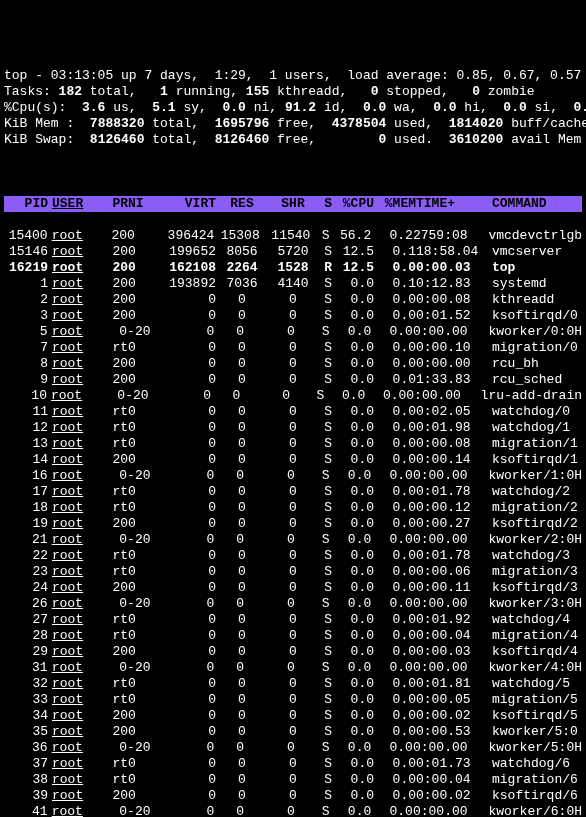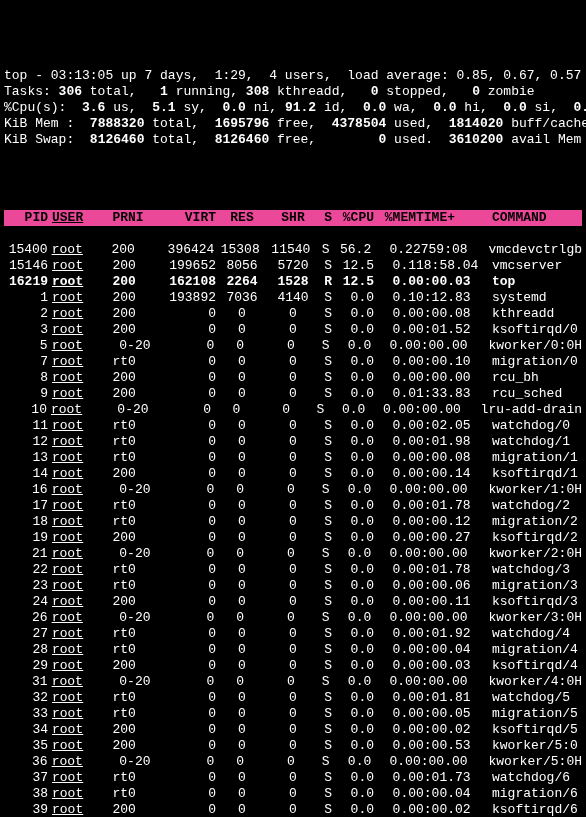--- a/index.html
+++ b/index.html
@@ -9,42 +9,42 @@
     font-size: 13px;
     line-height: 16px;
     margin: 0;
     padding: 4px;
     white-space: pre;
     width: 586px;
     box-sizing: border-box;
     overflow: hidden;
   }
   .bold { font-weight: bold; }
-  .inv  { background: #ec4899; color: #000; font-weight: bold; margin-top: 14px; }
+  .inv  { background: #8b5cf6; color: #000; font-weight: bold; }
   .row  { display: flex; }
   .c-pid  { width: 44px; text-align: right; }
   .c-user { width: 46px; text-align: left; padding-left: 4px; text-decoration: underline; }
   .c-pr   { width: 30px; text-align: right; }
   .c-ni   { width: 30px; text-align: left; }
   .c-virt { width: 58px; text-align: right; }
   .c-res  { width: 52px; text-align: center; }
   .c-shr  { width: 50px; text-align: center; }
   .c-s    { width: 14px; text-align: right; }
   .c-cpu  { width: 42px; text-align: right; }
   .c-mem  { width: 42px; text-align: right; }
   .c-time { width: 72px; text-align: left; }
   .c-cmd  { flex: 1; text-align: left; padding-left: 4px; }
 </style>
 </head>
 <body>
 
 
 
-<div><span><span>top - </span><span>03:13:05</span><span> up 7 days,  1:29,  </span><span>4 users</span><span>,  load average: 0.85, 0.67, 0.57</span></span>
-<span><span>Tasks: </span><span class="bold">306</span><span> total,   </span><span class="bold">1</span><span> running, </span><span class="bold">308</span><span> kthreadd,   </span><span class="bold">0</span><span> stopped,   </span><span class="bold">0</span><span> zombie</span></span>
+<div><span><span>top - </span><span>03:13:05</span><span> up 7 days,  1:29,  </span><span>1 users</span><span>,  load average: 0.85, 0.67, 0.57</span></span>
+<span><span>Tasks: </span><span class="bold">182</span><span> total,   </span><span class="bold">1</span><span> running, </span><span class="bold">155</span><span> kthreadd,   </span><span class="bold">0</span><span> stopped,   </span><span class="bold">0</span><span> zombie</span></span>
 <span><span>%Cpu(s):  </span><span class="bold">3.6</span><span> us,  </span><span class="bold">5.1</span><span> sy,  </span><span class="bold">0.0</span><span> ni, </span><span class="bold">91.2</span><span> id,  </span><span class="bold">0.0</span><span> wa,  </span><span class="bold">0.0</span><span> hi,  </span><span class="bold">0.0</span><span> si,  </span><span class="bold">0.0</span></span>
 <span><span>KiB Mem :  </span><span class="bold">7888320</span><span> total,  </span><span class="bold">1695796</span><span> free,  </span><span class="bold">4378504</span><span> used,  </span><span class="bold">1814020</span><span> buff/cache</span></span>
 <span><span>KiB Swap:  </span><span class="bold">8126460</span><span> total,  </span><span class="bold">8126460</span><span> free,        </span><span class="bold">0</span><span> used.  </span><span class="bold">3610200</span><span> avail Mem </span></span></div>
 <div> </div>
 <div class="row inv"><span class="c-pid">PID</span><span class="c-user">USER</span><span class="c-pr">PR</span><span class="c-ni">NI</span><span class="c-virt">VIRT</span><span class="c-res">RES</span><span class="c-shr">SHR</span><span class="c-s">S</span><span class="c-cpu">%CPU</span><span class="c-mem">%MEM</span><span class="c-time">TIME+</span><span class="c-cmd">COMMAND</span></div>
 <div id="process-list"><div class="row"><span class="c-pid">15400</span><span class="c-user">root</span><span class="c-pr">20</span><span class="c-ni">0</span><span class="c-virt">396424</span><span class="c-res">15308</span><span class="c-shr">11540</span><span class="c-s">S</span><span class="c-cpu">56.2</span><span class="c-mem">0.2</span><span class="c-time">2759:08</span><span class="c-cmd">vmcdevctrlgb</span></div><div class="row"><span class="c-pid">15146</span><span class="c-user">root</span><span class="c-pr">20</span><span class="c-ni">0</span><span class="c-virt">199652</span><span class="c-res">8056</span><span class="c-shr">5720</span><span class="c-s">S</span><span class="c-cpu">12.5</span><span class="c-mem">0.1</span><span class="c-time">18:58.04</span><span class="c-cmd">vmcserver</span></div><div class="row bold"><span class="c-pid">16219</span><span class="c-user">root</span><span class="c-pr">20</span><span class="c-ni">0</span><span class="c-virt">162108</span><span class="c-res">2264</span><span class="c-shr">1528</span><span class="c-s">R</span><span class="c-cpu">12.5</span><span class="c-mem">0.0</span><span class="c-time">0:00.03</span><span class="c-cmd">top</span></div><div class="row"><span class="c-pid">1</span><span class="c-user">root</span><span class="c-pr">20</span><span class="c-ni">0</span><span class="c-virt">193892</span><span class="c-res">7036</span><span class="c-shr">4140</span><span class="c-s">S</span><span class="c-cpu">0.0</span><span class="c-mem">0.1</span><span class="c-time">0:12.83</span><span class="c-cmd">systemd</span></div><div class="row"><span class="c-pid">2</span><span class="c-user">root</span><span class="c-pr">20</span><span class="c-ni">0</span><span class="c-virt">0</span><span class="c-res">0</span><span class="c-shr">0</span><span class="c-s">S</span><span class="c-cpu">0.0</span><span class="c-mem">0.0</span><span class="c-time">0:00.08</span><span class="c-cmd">kthreadd</span></div><div class="row"><span class="c-pid">3</span><span class="c-user">root</span><span class="c-pr">20</span><span class="c-ni">0</span><span class="c-virt">0</span><span class="c-res">0</span><span class="c-shr">0</span><span class="c-s">S</span><span class="c-cpu">0.0</span><span class="c-mem">0.0</span><span class="c-time">0:01.52</span><span class="c-cmd">ksoftirqd/0</span></div><div class="row"><span class="c-pid">5</span><span class="c-user">root</span><span class="c-pr">0</span><span class="c-ni">-20</span><span class="c-virt">0</span><span class="c-res">0</span><span class="c-shr">0</span><span class="c-s">S</span><span class="c-cpu">0.0</span><span class="c-mem">0.0</span><span class="c-time">0:00.00</span><span class="c-cmd">kworker/0:0H</span></div><div class="row"><span class="c-pid">7</span><span class="c-user">root</span><span class="c-pr">rt</span><span class="c-ni">0</span><span class="c-virt">0</span><span class="c-res">0</span><span class="c-shr">0</span><span class="c-s">S</span><span class="c-cpu">0.0</span><span class="c-mem">0.0</span><span class="c-time">0:00.10</span><span class="c-cmd">migration/0</span></div><div class="row"><span class="c-pid">8</span><span class="c-user">root</span><span class="c-pr">20</span><span class="c-ni">0</span><span class="c-virt">0</span><span class="c-res">0</span><span class="c-shr">0</span><span class="c-s">S</span><span class="c-cpu">0.0</span><span class="c-mem">0.0</span><span class="c-time">0:00.00</span><span class="c-cmd">rcu_bh</span></div><div class="row"><span class="c-pid">9</span><span class="c-user">root</span><span class="c-pr">20</span><span class="c-ni">0</span><span class="c-virt">0</span><span class="c-res">0</span><span class="c-shr">0</span><span class="c-s">S</span><span class="c-cpu">0.0</span><span class="c-mem">0.0</span><span class="c-time">1:33.83</span><span class="c-cmd">rcu_sched</span></div><div class="row"><span class="c-pid">10</span><span class="c-user">root</span><span class="c-pr">0</span><span class="c-ni">-20</span><span class="c-virt">0</span><span class="c-res">0</span><span class="c-shr">0</span><span class="c-s">S</span><span class="c-cpu">0.0</span><span class="c-mem">0.0</span><span class="c-time">0:00.00</span><span class="c-cmd">lru-add-drain</span></div><div class="row"><span class="c-pid">11</span><span class="c-user">root</span><span class="c-pr">rt</span><span class="c-ni">0</span><span class="c-virt">0</span><span class="c-res">0</span><span class="c-shr">0</span><span class="c-s">S</span><span class="c-cpu">0.0</span><span class="c-mem">0.0</span><span class="c-time">0:02.05</span><span class="c-cmd">watchdog/0</span></div><div class="row"><span class="c-pid">12</span><span class="c-user">root</span><span class="c-pr">rt</span><span class="c-ni">0</span><span class="c-virt">0</span><span class="c-res">0</span><span class="c-shr">0</span><span class="c-s">S</span><span class="c-cpu">0.0</span><span class="c-mem">0.0</span><span class="c-time">0:01.98</span><span class="c-cmd">watchdog/1</span></div><div class="row"><span class="c-pid">13</span><span class="c-user">root</span><span class="c-pr">rt</span><span class="c-ni">0</span><span class="c-virt">0</span><span class="c-res">0</span><span class="c-shr">0</span><span class="c-s">S</span><span class="c-cpu">0.0</span><span class="c-mem">0.0</span><span class="c-time">0:00.08</span><span class="c-cmd">migration/1</span></div><div class="row"><span class="c-pid">14</span><span class="c-user">root</span><span class="c-pr">20</span><span class="c-ni">0</span><span class="c-virt">0</span><span class="c-res">0</span><span class="c-shr">0</span><span class="c-s">S</span><span class="c-cpu">0.0</span><span class="c-mem">0.0</span><span class="c-time">0:00.14</span><span class="c-cmd">ksoftirqd/1</span></div><div class="row"><span class="c-pid">16</span><span class="c-user">root</span><span class="c-pr">0</span><span class="c-ni">-20</span><span class="c-virt">0</span><span class="c-res">0</span><span class="c-shr">0</span><span class="c-s">S</span><span class="c-cpu">0.0</span><span class="c-mem">0.0</span><span class="c-time">0:00.00</span><span class="c-cmd">kworker/1:0H</span></div><div class="row"><span class="c-pid">17</span><span class="c-user">root</span><span class="c-pr">rt</span><span class="c-ni">0</span><span class="c-virt">0</span><span class="c-res">0</span><span class="c-shr">0</span><span class="c-s">S</span><span class="c-cpu">0.0</span><span class="c-mem">0.0</span><span class="c-time">0:01.78</span><span class="c-cmd">watchdog/2</span></div><div class="row"><span class="c-pid">18</span><span class="c-user">root</span><span class="c-pr">rt</span><span class="c-ni">0</span><span class="c-virt">0</span><span class="c-res">0</span><span class="c-shr">0</span><span class="c-s">S</span><span class="c-cpu">0.0</span><span class="c-mem">0.0</span><span class="c-time">0:00.12</span><span class="c-cmd">migration/2</span></div><div class="row"><span class="c-pid">19</span><span class="c-user">root</span><span class="c-pr">20</span><span class="c-ni">0</span><span class="c-virt">0</span><span class="c-res">0</span><span class="c-shr">0</span><span class="c-s">S</span><span class="c-cpu">0.0</span><span class="c-mem">0.0</span><span class="c-time">0:00.27</span><span class="c-cmd">ksoftirqd/2</span></div><div class="row"><span class="c-pid">21</span><span class="c-user">root</span><span class="c-pr">0</span><span class="c-ni">-20</span><span class="c-virt">0</span><span class="c-res">0</span><span class="c-shr">0</span><span class="c-s">S</span><span class="c-cpu">0.0</span><span class="c-mem">0.0</span><span class="c-time">0:00.00</span><span class="c-cmd">kworker/2:0H</span></div><div class="row"><span class="c-pid">22</span><span class="c-user">root</span><span class="c-pr">rt</span><span class="c-ni">0</span><span class="c-virt">0</span><span class="c-res">0</span><span class="c-shr">0</span><span class="c-s">S</span><span class="c-cpu">0.0</span><span class="c-mem">0.0</span><span class="c-time">0:01.78</span><span class="c-cmd">watchdog/3</span></div><div class="row"><span class="c-pid">23</span><span class="c-user">root</span><span class="c-pr">rt</span><span class="c-ni">0</span><span class="c-virt">0</span><span class="c-res">0</span><span class="c-shr">0</span><span class="c-s">S</span><span class="c-cpu">0.0</span><span class="c-mem">0.0</span><span class="c-time">0:00.06</span><span class="c-cmd">migration/3</span></div><div class="row"><span class="c-pid">24</span><span class="c-user">root</span><span class="c-pr">20</span><span class="c-ni">0</span><span class="c-virt">0</span><span class="c-res">0</span><span class="c-shr">0</span><span class="c-s">S</span><span class="c-cpu">0.0</span><span class="c-mem">0.0</span><span class="c-time">0:00.11</span><span class="c-cmd">ksoftirqd/3</span></div><div class="row"><span class="c-pid">26</span><span class="c-user">root</span><span class="c-pr">0</span><span class="c-ni">-20</span><span class="c-virt">0</span><span class="c-res">0</span><span class="c-shr">0</span><span class="c-s">S</span><span class="c-cpu">0.0</span><span class="c-mem">0.0</span><span class="c-time">0:00.00</span><span class="c-cmd">kworker/3:0H</span></div><div class="row"><span class="c-pid">27</span><span class="c-user">root</span><span class="c-pr">rt</span><span class="c-ni">0</span><span class="c-virt">0</span><span class="c-res">0</span><span class="c-shr">0</span><span class="c-s">S</span><span class="c-cpu">0.0</span><span class="c-mem">0.0</span><span class="c-time">0:01.92</span><span class="c-cmd">watchdog/4</span></div><div class="row"><span class="c-pid">28</span><span class="c-user">root</span><span class="c-pr">rt</span><span class="c-ni">0</span><span class="c-virt">0</span><span class="c-res">0</span><span class="c-shr">0</span><span class="c-s">S</span><span class="c-cpu">0.0</span><span class="c-mem">0.0</span><span class="c-time">0:00.04</span><span class="c-cmd">migration/4</span></div><div class="row"><span class="c-pid">29</span><span class="c-user">root</span><span class="c-pr">20</span><span class="c-ni">0</span><span class="c-virt">0</span><span class="c-res">0</span><span class="c-shr">0</span><span class="c-s">S</span><span class="c-cpu">0.0</span><span class="c-mem">0.0</span><span class="c-time">0:00.03</span><span class="c-cmd">ksoftirqd/4</span></div><div class="row"><span class="c-pid">31</span><span class="c-user">root</span><span class="c-pr">0</span><span class="c-ni">-20</span><span class="c-virt">0</span><span class="c-res">0</span><span class="c-shr">0</span><span class="c-s">S</span><span class="c-cpu">0.0</span><span class="c-mem">0.0</span><span class="c-time">0:00.00</span><span class="c-cmd">kworker/4:0H</span></div><div class="row"><span class="c-pid">32</span><span class="c-user">root</span><span class="c-pr">rt</span><span class="c-ni">0</span><span class="c-virt">0</span><span class="c-res">0</span><span class="c-shr">0</span><span class="c-s">S</span><span class="c-cpu">0.0</span><span class="c-mem">0.0</span><span class="c-time">0:01.81</span><span class="c-cmd">watchdog/5</span></div><div class="row"><span class="c-pid">33</span><span class="c-user">root</span><span class="c-pr">rt</span><span class="c-ni">0</span><span class="c-virt">0</span><span class="c-res">0</span><span class="c-shr">0</span><span class="c-s">S</span><span class="c-cpu">0.0</span><span class="c-mem">0.0</span><span class="c-time">0:00.05</span><span class="c-cmd">migration/5</span></div><div class="row"><span class="c-pid">34</span><span class="c-user">root</span><span class="c-pr">20</span><span class="c-ni">0</span><span class="c-virt">0</span><span class="c-res">0</span><span class="c-shr">0</span><span class="c-s">S</span><span class="c-cpu">0.0</span><span class="c-mem">0.0</span><span class="c-time">0:00.02</span><span class="c-cmd">ksoftirqd/5</span></div><div class="row"><span class="c-pid">35</span><span class="c-user">root</span><span class="c-pr">20</span><span class="c-ni">0</span><span class="c-virt">0</span><span class="c-res">0</span><span class="c-shr">0</span><span class="c-s">S</span><span class="c-cpu">0.0</span><span class="c-mem">0.0</span><span class="c-time">0:00.53</span><span class="c-cmd">kworker/5:0</span></div><div class="row"><span class="c-pid">36</span><span class="c-user">root</span><span class="c-pr">0</span><span class="c-ni">-20</span><span class="c-virt">0</span><span class="c-res">0</span><span class="c-shr">0</span><span class="c-s">S</span><span class="c-cpu">0.0</span><span class="c-mem">0.0</span><span class="c-time">0:00.00</span><span class="c-cmd">kworker/5:0H</span></div><div class="row"><span class="c-pid">37</span><span class="c-user">root</span><span class="c-pr">rt</span><span class="c-ni">0</span><span class="c-virt">0</span><span class="c-res">0</span><span class="c-shr">0</span><span class="c-s">S</span><span class="c-cpu">0.0</span><span class="c-mem">0.0</span><span class="c-time">0:01.73</span><span class="c-cmd">watchdog/6</span></div><div class="row"><span class="c-pid">38</span><span class="c-user">root</span><span class="c-pr">rt</span><span class="c-ni">0</span><span class="c-virt">0</span><span class="c-res">0</span><span class="c-shr">0</span><span class="c-s">S</span><span class="c-cpu">0.0</span><span class="c-mem">0.0</span><span class="c-time">0:00.04</span><span class="c-cmd">migration/6</span></div><div class="row"><span class="c-pid">39</span><span class="c-user">root</span><span class="c-pr">20</span><span class="c-ni">0</span><span class="c-virt">0</span><span class="c-res">0</span><span class="c-shr">0</span><span class="c-s">S</span><span class="c-cpu">0.0</span><span class="c-mem">0.0</span><span class="c-time">0:00.02</span><span class="c-cmd">ksoftirqd/6</span></div><div class="row"><span class="c-pid">41</span><span class="c-user">root</span><span class="c-pr">0</span><span class="c-ni">-20</span><span class="c-virt">0</span><span class="c-res">0</span><span class="c-shr">0</span><span class="c-s">S</span><span class="c-cpu">0.0</span><span class="c-mem">0.0</span><span class="c-time">0:00.00</span><span class="c-cmd">kworker/6:0H</span></div></div>
 
 
 
 

